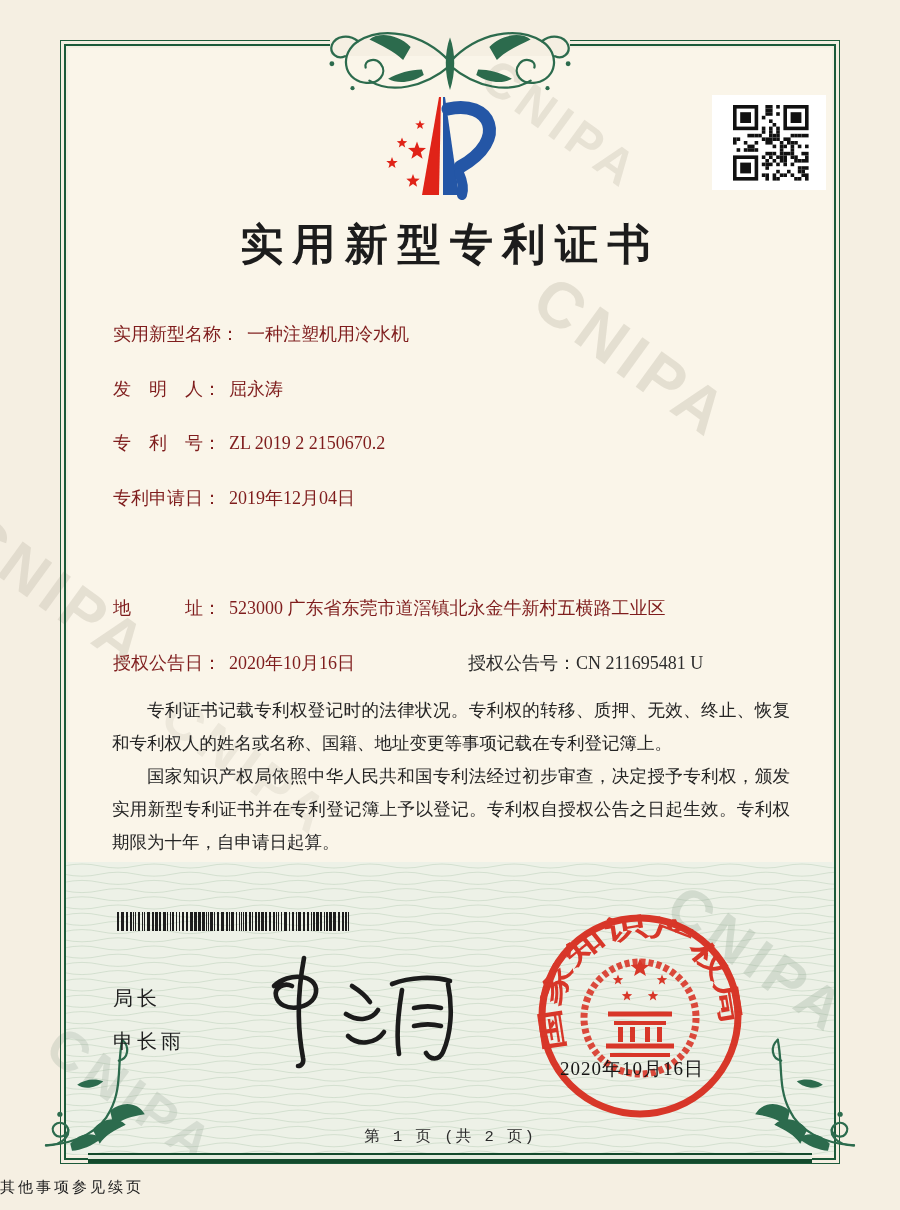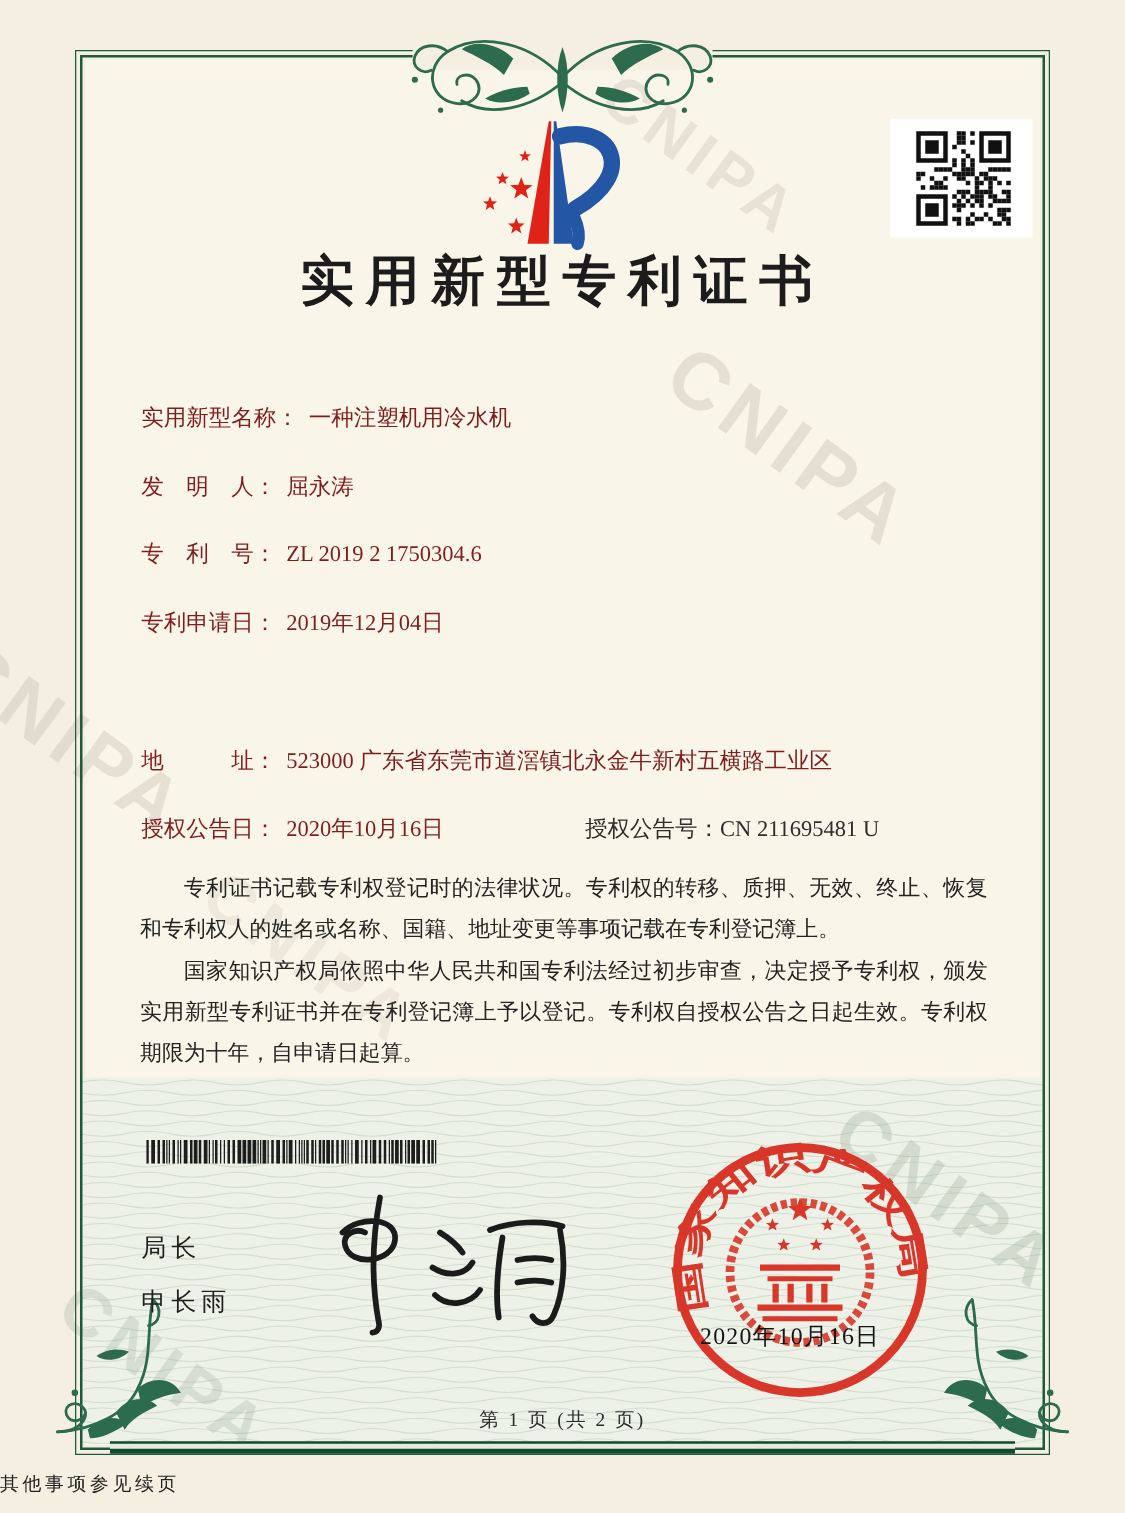--- a/index.html
+++ b/index.html
@@ -8,31 +8,31 @@
   .inner-bg{position:absolute;left:68px;top:48px;width:764px;height:1108px;background:#faf5e9;}
   .band{position:absolute;left:64px;top:862px;width:772px;height:293px;background:#edf1e7;}
   .band svg{position:absolute;left:0;top:0;}
   .frame-outer{position:absolute;left:60px;top:40px;width:778px;height:1122px;border:1px solid #1c5a3a;}
   .frame-inner{position:absolute;left:64px;top:44px;width:768px;height:1112px;border:2px solid #1c5a3a;}
   .patch{position:absolute;left:330px;top:32px;width:240px;height:24px;background:#f5efe2;}
   .ornament{position:absolute;color:#2c6b4d;}
   .bottom-bar{position:absolute;left:88px;top:1153px;width:724px;height:4px;background:#e3ecdf;border-top:2px solid #134a2c;border-bottom:4px solid #134a2c;}
   .wm{position:absolute;font-family:"Liberation Sans","DejaVu Sans",sans-serif;font-weight:bold;transform:rotate(36deg);letter-spacing:6px;white-space:nowrap;pointer-events:none;}
   .cert-no{position:absolute;left:95px;top:92px;font-size:18px;letter-spacing:0.22em;color:#2a2a2a;}
-  .title{position:absolute;left:0;top:196px;width:100%;text-align:center;font-size:43px;font-weight:bold;letter-spacing:0.22em;color:#1c1c1c;}
+  .title{position:absolute;left:0;top:216px;width:100%;text-align:center;font-size:43px;font-weight:bold;letter-spacing:0.22em;color:#1c1c1c;}
   .row{position:absolute;left:113px;font-size:18px;color:#7f1d1d;white-space:nowrap;}
   .row .val{margin-left:8px;}
   .grant-no{position:absolute;left:468px;font-size:18px;color:#2d2d2d;white-space:nowrap;}
   .paras{position:absolute;left:112px;top:694px;width:678px;font-size:17.5px;line-height:33px;color:#242424;text-align:justify;}
   .paras p{margin:0;text-indent:2em;}
   .officer{position:absolute;left:113px;font-size:20px;color:#1f1f1f;letter-spacing:4px;}
   .sig{position:absolute;left:252px;top:952px;}
   .seal{position:absolute;left:530px;top:906px;width:220px;height:220px;opacity:0.93;}
   .seal-date{position:absolute;left:542px;top:1056px;width:180px;text-align:center;font-size:19px;color:#161616;letter-spacing:1px;}
-  .page-info{position:absolute;left:0;top:1126px;width:100%;text-align:center;font-size:15.5px;color:#2b2b2b;letter-spacing:2px;}
+  .page-info{position:absolute;left:0;top:1126px;width:100%;text-align:center;font-size:15.5px;color:#2b2b2b;letter-spacing:2px;font-family:Liberation Mono, monospace;}
   .footer-note{position:absolute;left:0;top:1178px;width:100%;text-align:left;font-size:15px;color:#222;letter-spacing:3px;}
   .qr-panel{position:absolute;left:712px;top:95px;width:114px;height:95px;background:#fff;}
   .logo{position:absolute;left:360px;top:83px;width:180px;height:122px;}
   .barcode{position:absolute;left:117px;top:912px;width:238px;height:19px;}
 </style>
 </head>
 <body>
 
 <div class="page">
 
@@ -279,21 +279,21 @@
 
   <div class="title">实用新型专利证书</div>
 
   <div class="row" style="top:322px;">
     <span>实用新型名称：</span><span class="val">一种注塑机用冷水机</span>
   </div>
   <div class="row" style="top:377px;">
     <span>发　明　人：</span><span class="val">屈永涛</span>
   </div>
   <div class="row" style="top:431px;">
-    <span>专　利　号：</span><span class="val">ZL 2019 2 1750304.6</span>
+    <span>专　利　号：</span><span class="val">ZL 2019 2 2150670.2</span>
   </div>
   <div class="row" style="top:486px;">
     <span>专利申请日：</span><span class="val">2019年12月04日</span>
   </div>
   <div class="row" style="top:596px;">
     <span>地　　　址：</span><span class="val">523000 广东省东莞市道滘镇北永金牛新村五横路工业区</span>
   </div>
   <div class="row" style="top:651px;">
     <span>授权公告日：</span><span class="val">2020年10月16日</span>
   </div>

